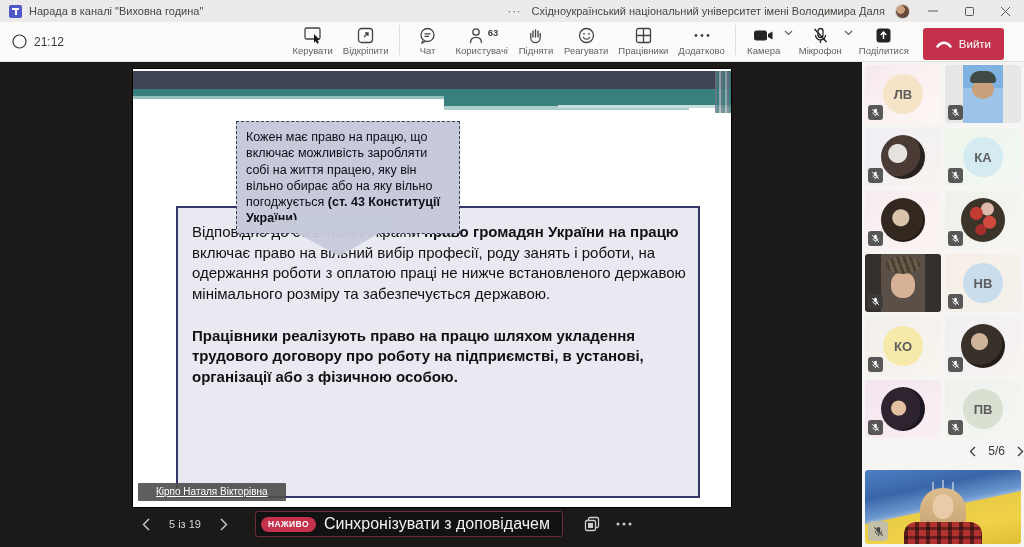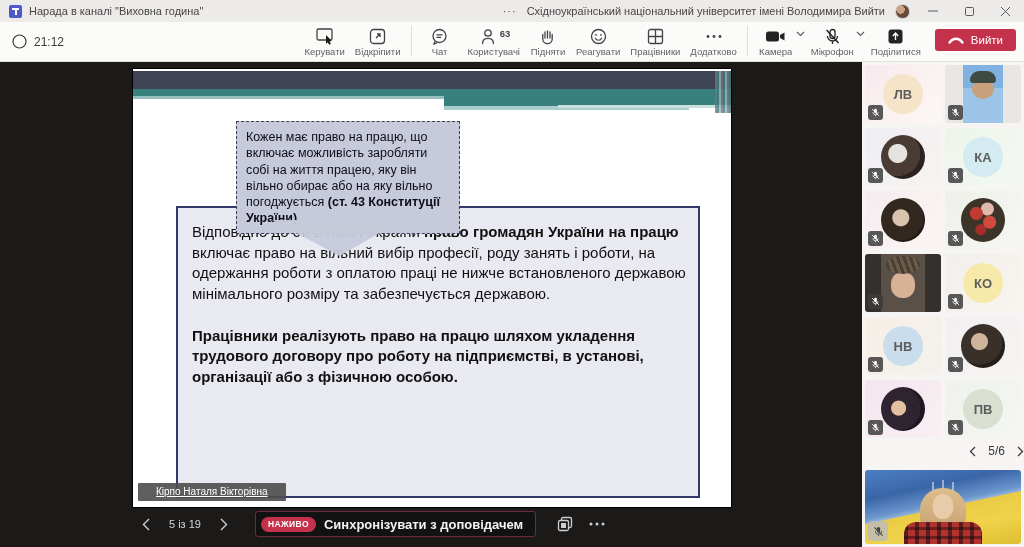--- a/index.html
+++ b/index.html
@@ -27,21 +27,21 @@
   .t-time { display:flex; align-items:center; gap:7px; padding-left:12px; color:#3b3a39; font-size:12px; }
   .t-actions { margin-left:auto; display:flex; align-items:flex-start; gap:2px; padding-right:8px; }
   .t-item { display:flex; flex-direction:column; align-items:center; gap:1px; min-width:44px;
     padding:3px 4px 2px; color:#424242; cursor:pointer; }
   .t-item .lbl { font-size:9.5px; color:#616161; white-space:nowrap; }
   .t-item .ic { height:18px; display:flex; align-items:center; justify-content:center; position:relative; }
   .t-count { font-size:9.5px; font-weight:bold; color:#424242; position:absolute; left:21px; top:1px; }
   .t-sep { width:1px; height:30px; background:#e1dfdd; margin:2px 4px 0; }
   .t-combo { display:flex; align-items:flex-start; }
   .t-chev { margin-top:7px; margin-left:-2px; color:#616161; }
-  .leave-btn { margin:5px 0 0 8px; height:22px; padding:8px 13px; background:#c4314b; border:none; border-radius:3px;
+  .leave-btn { margin:5px 12px 0 8px; height:32px; padding:8px 13px; background:#c4314b; border:none; border-radius:3px;
     color:#fff; font-size:11.5px; display:flex; align-items:center; gap:7px; cursor:pointer; font-family:inherit; }
 
   
   .stage { position:absolute; top:62px; left:0; width:862px; height:485px; background:#1b1a19; }
 
   .slide { position:absolute; left:133px; top:7px; width:598px; height:438px; background:#fff; box-shadow:0 0 0 1px #000; }
   .bar-navy  { position:absolute; left:0; top:2px;  width:100%; height:18px; background:#3e4356; }
   .bar-teal  { position:absolute; left:0; top:20px; width:100%; height:7px;  background:#38807e; }
   .bar-lt    { position:absolute; left:0; top:27px; width:52%;  height:3px;  background:#94bfbe; }
   .bar-rt    { position:absolute; left:52%; top:27px; right:0;  height:10px; background:#38807e; }
@@ -65,21 +65,21 @@
     font-size:10px; padding:3px 18px 4px; border-radius:1px; white-space:nowrap; z-index:5;text-decoration:underline; }
 
   .stage-bottom { position:absolute; left:133px; bottom:6px; width:598px; height:34px;
     display:flex; align-items:center; gap:6px; color:#d0d0d0; }
   .nav-chev { width:26px; height:26px; display:flex; align-items:center; justify-content:center; cursor:pointer; color:#cfcfcf; }
   .page-label { font-size:11px; color:#d6d6d6; margin:0 4px; white-space:nowrap; }
   .live-pill { margin-left:12px; height:26px; display:flex; align-items:center; gap:8px; padding:0 12px 0 5px;
     background:#121212; border:1px solid #6e2b3c; border-radius:3px; cursor:pointer; }
   .live-badge { background:#c4314b; color:#fff; font-size:8.5px; font-weight:bold; letter-spacing:.4px;
     padding:2.5px 7px; border-radius:9px; }
-  .live-pill .txt { color:#f2f2f2; font-size:13px; white-space:nowrap;font-weight:bold; }
+  .live-pill .txt { color:#f2f2f2; font-size:16px; white-space:nowrap; }
   .sb-icon { width:26px; height:26px; display:flex; align-items:center; justify-content:center; color:#cfcfcf; cursor:pointer; }
   .sb-icon.first { margin-left:10px; }
 
   
   .sidebar { position:absolute; top:62px; right:0; width:162px; height:485px; background:#f6f5f4; }
   .tiles { position:absolute; top:3px; left:3px; width:156px; display:grid;
     grid-template-columns:76px 76px; grid-auto-rows:58px; gap:5px 4px; }
   .tile { position:relative; border-radius:3px; overflow:hidden; cursor:pointer; }
   .circle { position:absolute; left:50%; top:50%; transform:translate(-50%,-50%); width:40px; height:40px;
     border-radius:50%; display:flex; align-items:center; justify-content:center;
@@ -146,21 +146,21 @@
 
 <div class="app">
 
   <div class="titlebar">
     <div class="tb-left">
       <span class="teams-logo"></span>
       <span>Нарада в каналі "Виховна година"</span>
     </div>
     <div class="tb-right">
       <span class="tb-dots">···</span>
-      <span>Східноукраїнський національний університет імені Володимира Вийти</span>
+      <span>Східноукраїнський національний університет імені Володимира Даля</span>
       <span class="tb-avatar"></span>
       <span class="win-btn">
         <svg width="10" height="10" viewBox="0 0 10 10">
             <line x1="0" y1="5" x2="10" y2="5" stroke="#5a5a5a" stroke-width="1"></line>
           </svg>
       </span>
       <span class="win-btn">
         <svg width="9" height="9" viewBox="0 0 9 9">
             <rect x="0.5" y="0.5" width="8" height="8" fill="none" stroke="#5a5a5a" stroke-width="1" rx="1"></rect>
           </svg>
@@ -448,33 +448,33 @@
         <span class="portrait"></span>
         <span class="mic-badge">
             <svg width="9" height="9" viewBox="0 0 12 12">
               <rect x="4.2" y="1" width="3.6" height="6" rx="1.8" fill="#fff"></rect>
               <path d="M2.5 5.5 a3.5 3.5 0 0 0 7 0 M6 9 v2" fill="none" stroke="#fff" stroke-width="1"></path>
               <line x1="1.5" y1="1.5" x2="10.5" y2="10.5" stroke="#fff" stroke-width="1.2"></line>
             </svg>
           </span>
       </div>
 
+      <div class="tile v9">
+        <span class="circle">НВ</span>
+        <span class="mic-badge">
+            <svg width="9" height="9" viewBox="0 0 12 12">
+              <rect x="4.2" y="1" width="3.6" height="6" rx="1.8" fill="#fff"></rect>
+              <path d="M2.5 5.5 a3.5 3.5 0 0 0 7 0 M6 9 v2" fill="none" stroke="#fff" stroke-width="1"></path>
+              <line x1="1.5" y1="1.5" x2="10.5" y2="10.5" stroke="#fff" stroke-width="1.2"></line>
+            </svg>
+          </span>
+      </div>
+
       <div class="tile v8">
         <span class="circle">КО</span>
-        <span class="mic-badge">
-            <svg width="9" height="9" viewBox="0 0 12 12">
-              <rect x="4.2" y="1" width="3.6" height="6" rx="1.8" fill="#fff"></rect>
-              <path d="M2.5 5.5 a3.5 3.5 0 0 0 7 0 M6 9 v2" fill="none" stroke="#fff" stroke-width="1"></path>
-              <line x1="1.5" y1="1.5" x2="10.5" y2="10.5" stroke="#fff" stroke-width="1.2"></line>
-            </svg>
-          </span>
-      </div>
-
-      <div class="tile v9">
-        <span class="circle">НВ</span>
         <span class="mic-badge">
             <svg width="9" height="9" viewBox="0 0 12 12">
               <rect x="4.2" y="1" width="3.6" height="6" rx="1.8" fill="#fff"></rect>
               <path d="M2.5 5.5 a3.5 3.5 0 0 0 7 0 M6 9 v2" fill="none" stroke="#fff" stroke-width="1"></path>
               <line x1="1.5" y1="1.5" x2="10.5" y2="10.5" stroke="#fff" stroke-width="1.2"></line>
             </svg>
           </span>
       </div>
 
       <div class="tile v10">

